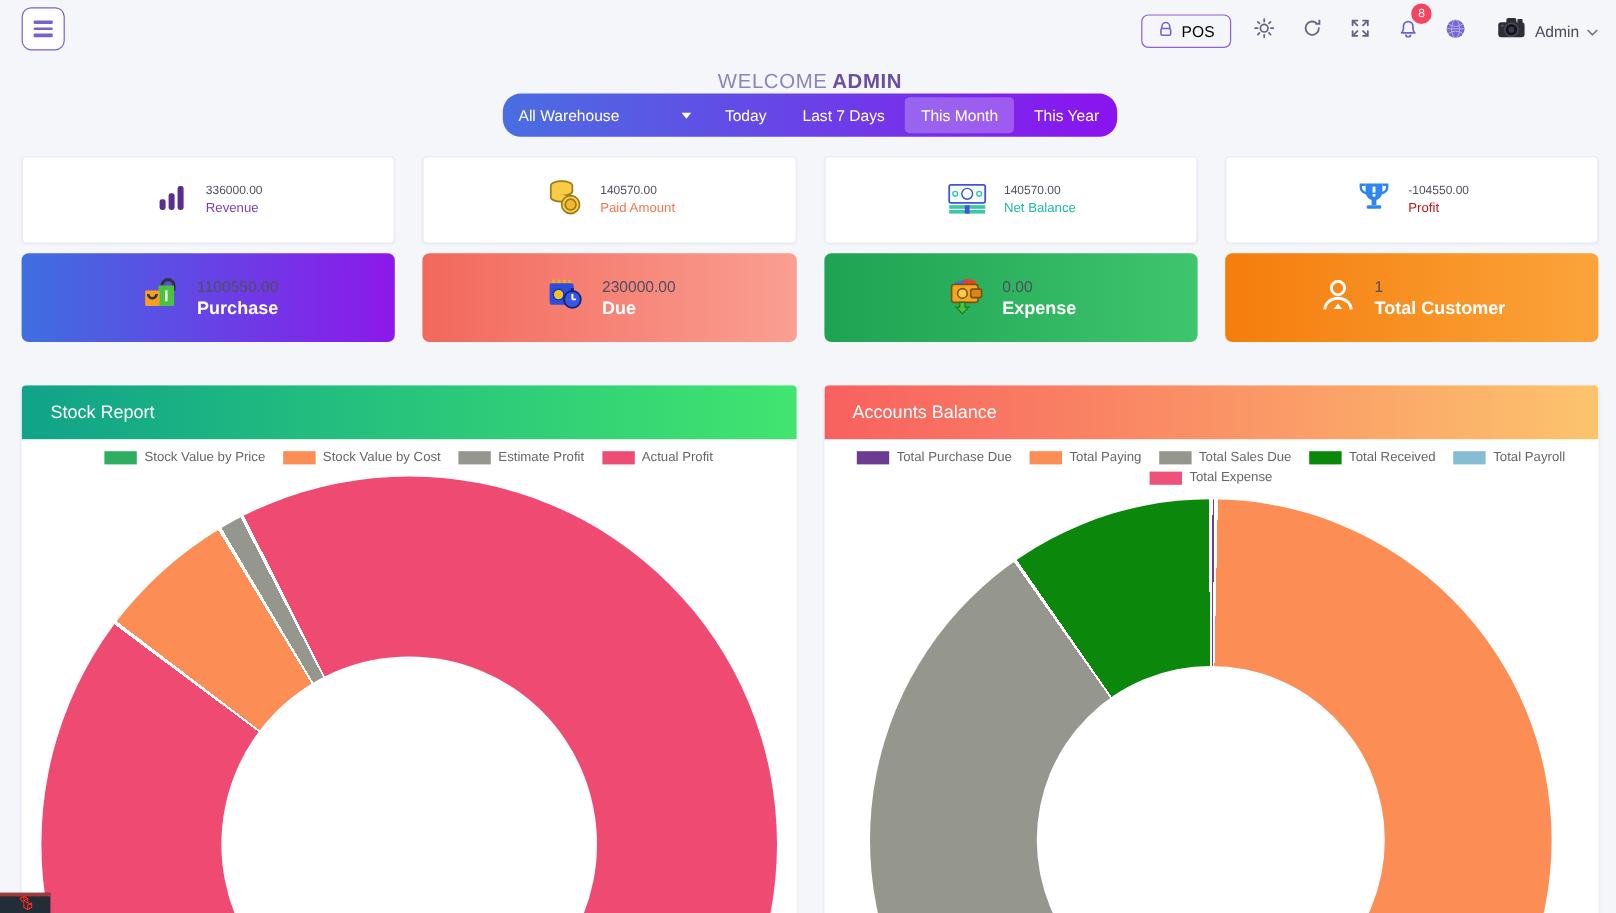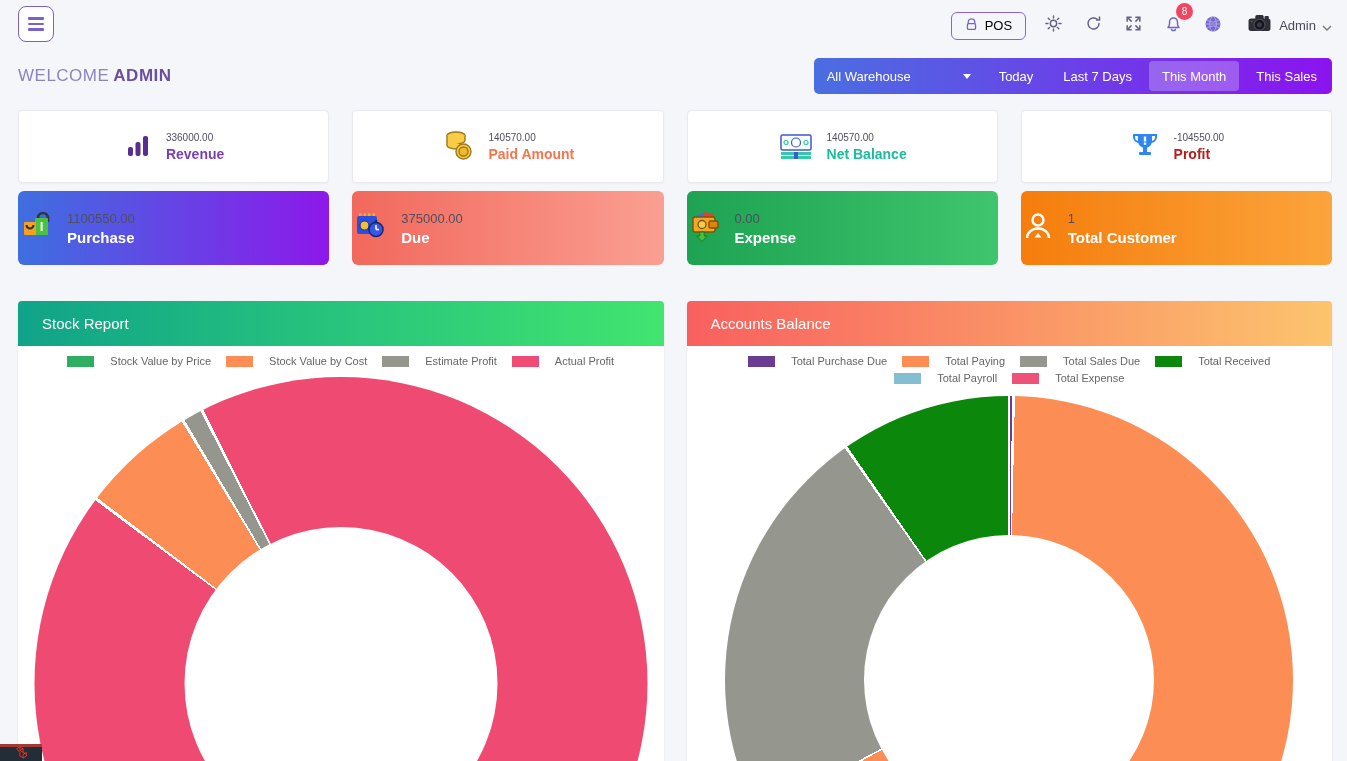--- a/index.html
+++ b/index.html
@@ -14,46 +14,46 @@
   .top-right { display:flex; align-items:center; gap:14px; margin-top:4px; }
   .pos-btn { display:flex; align-items:center; gap:7px; border:1px solid #8a63d8; color:#000000;
     border-radius:6px; padding:5px 13px; font-size:13px; background:transparent; cursor:pointer; }
   .icon-btn { position:relative; display:flex; align-items:center; justify-content:center; width:26px; height:30px; cursor:pointer; }
   .badge { position:absolute; top:-8px; right:-7px; min-width:17px; height:17px; background:#f3455f; color:#fff;
     border-radius:50%; font-size:10px; display:flex; align-items:center; justify-content:center; }
   .profile { display:flex; align-items:center; gap:6px; cursor:pointer; margin-left:6px; }
   .profile-name { font-size:13px; color:#4a4a58; }
 
   
-  .welcome-row { display:flex; justify-content:space-between; align-items:center; padding:16px 15px 0 18px; }
+  .welcome-row { display:flex; justify-content:space-between; align-items:center; padding:16px 15px 0 18px;flex-direction:column; }
   .welcome { font-size:17px; color:#8e84bd; letter-spacing:.5px; }
   .welcome .admin-name { color:#6a4fa0; font-weight:bold; margin-left:4px; }
-  .filter-bar { display:flex; align-items:stretch; height:36px; border-radius:5px; color:#fff; font-size:13px; overflow:hidden; }
+  .filter-bar { display:flex; align-items:stretch; height:36px; border-radius:15px; color:#fff; font-size:13px; overflow:hidden; }
   .warehouse-select { display:flex; align-items:center; justify-content:space-between; width:170px; padding:0 13px; cursor:pointer; }
   .select-caret { width:0; height:0; border-left:4px solid transparent; border-right:4px solid transparent; border-top:5px solid #fff; }
   .range-btn { display:flex; align-items:center; padding:0 15px; cursor:pointer; white-space:nowrap; }
   .range-btn.active { background:rgba(255,255,255,.25); border-radius:4px; margin:3px 2px; padding:0 13px; }
 
   
   .stats-row { display:grid; grid-template-columns:repeat(4,1fr); gap:23px; padding:0 15px 0 18px; margin-top:16px; }
   .stat-card { background:#fff; border:1px solid #e9e9f1; border-radius:4px; height:73px;
     display:flex; align-items:center; justify-content:center; gap:13px; box-shadow:0 1px 2px rgba(30,30,60,.04); }
   .stat-text .value { font-size:10px; color:#4f4f5f; margin-bottom:3px; }
-  .stat-text .label { font-size:14px; font-weight:bold; }
+  .stat-text .label { font-size:11px; font-weight:normal; }
   .stats-row.row2 { margin-top:8px; }
-  .gradient-card { border-radius:6px; height:74px; color:#fff; display:flex; align-items:center; justify-content:flex-start; gap:13px; }
+  .gradient-card { border-radius:6px; height:74px; color:#fff; display:flex; align-items:center; justify-content:center; gap:13px; }
   .gradient-card .value { font-size:13px; margin-bottom:3px; }
   .gradient-card .label { font-size:15px; font-weight:bold; }
 
   
   .panels { display:grid; grid-template-columns:1fr 1fr; gap:23px; padding:0 15px 0 18px; margin-top:36px; }
   .panel { background:#fff; border-radius:4px; box-shadow:0 1px 3px rgba(30,30,60,.08); overflow:hidden; height:469px; position:relative; }
   .panel-header { height:45px; display:flex; align-items:center; padding:0 24px; color:#fff; font-size:15px; }
   .legend { display:flex; justify-content:center; flex-wrap:wrap; gap:5px 15px; padding:9px 24px 0; font-size:11px; color:#666; }
-  .legend-item { display:flex; align-items:center; gap:16px; cursor:pointer; }
+  .legend-item { display:flex; align-items:center; gap:6px; cursor:pointer; }
   .legend-swatch { width:27px; height:11px; display:inline-block; }
   .donut { position:absolute; left:50%; transform:translateX(-50%); border-radius:50%; }
   .donut-hole { position:absolute; background:#fff; border-radius:50%; }
 
   
   .debugbar { position:absolute; left:0; bottom:0; width:42px; height:17px; background:#232d38;
     border-top:3px solid #a33a3a; display:flex; align-items:center; justify-content:center; z-index:50; cursor:pointer; }
 </style>
 </head>
 <body>
@@ -165,21 +165,21 @@
   </div>
 
   <div class="filter-bar" style="background: linear-gradient(90deg, rgb(74, 110, 225), rgb(139, 19, 238));">
     <div class="warehouse-select">
       <span>All Warehouse</span>
       <span class="select-caret"></span>
     </div>
     <div class="range-btn">Today</div>
     <div class="range-btn">Last 7 Days</div>
     <div class="range-btn active">This Month</div>
-    <div class="range-btn">This Sales</div>
+    <div class="range-btn">This Year</div>
   </div>
 </div>
 
 <div class="stats-row">
   <div class="stat-card">
     <span>
       <svg width="30" height="30" viewBox="0 0 30 30">
           <rect x="5" y="17" width="5" height="9" rx="2" fill="#5c2d91"></rect>
           <rect x="12.5" y="12" width="5" height="14" rx="2" fill="#5c2d91"></rect>
           <rect x="20" y="6" width="5" height="20" rx="2" fill="#5c2d91"></rect>
@@ -274,21 +274,21 @@
           </g>
           <rect x="5" y="8" width="20" height="18" rx="2" fill="#2b4de0"></rect>
           <circle cx="12.5" cy="17.5" r="4.5" fill="#f0c030" stroke="#1d37a8" stroke-width="1.2"></circle>
           <circle cx="24" cy="21.5" r="7" fill="#3757e8" stroke="#16266e" stroke-width="1.5"></circle>
           <line x1="24" y1="21.5" x2="24" y2="17" stroke="#fff" stroke-width="1.6"></line>
           <line x1="24" y1="21.5" x2="27" y2="21.5" stroke="#fff" stroke-width="1.6"></line>
           <rect x="22.7" y="12.2" width="2.6" height="2.4" fill="#16266e"></rect>
         </svg>
     </span>
     <div class="stat-text">
-      <div class="value">375000.00</div>
+      <div class="value">230000.00</div>
       <div class="label">Due</div>
     </div>
   </div>
 
   <div class="gradient-card" style="background: linear-gradient(90deg, rgb(29, 163, 82), rgb(63, 197, 109)); gap: 12px;">
     <span>
       <svg width="36" height="36" viewBox="0 0 36 36">
           <rect x="9" y="6" width="9" height="6" rx="1" fill="#3b6fe0" transform="rotate(-14 13.5 9)"></rect>
           <rect x="16" y="5" width="10" height="6" rx="1" fill="#e8402f" transform="rotate(10 21 8)"></rect>
           <rect x="6" y="9" width="22" height="15" rx="2" fill="#f5a623" stroke="#7a5410" stroke-width="1.4"></rect>

